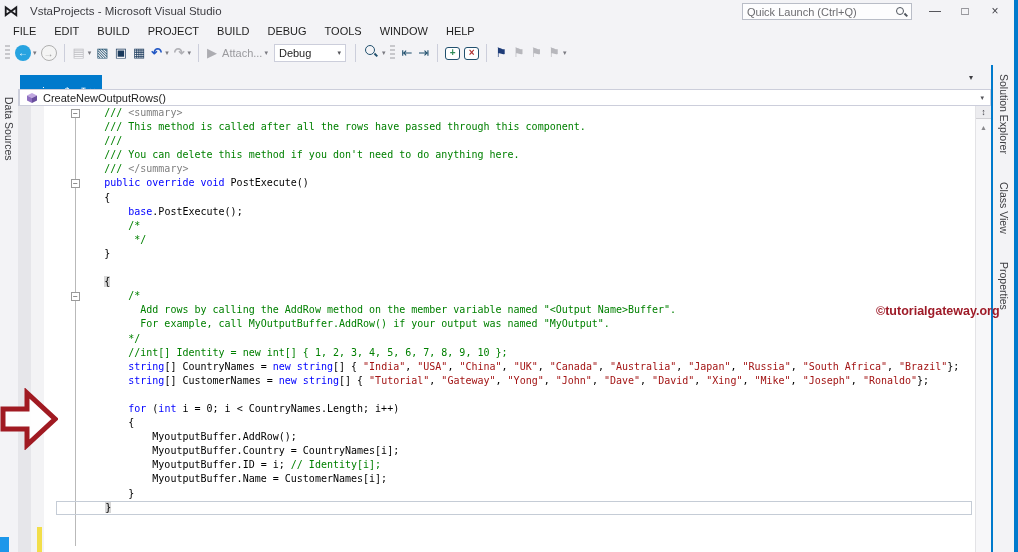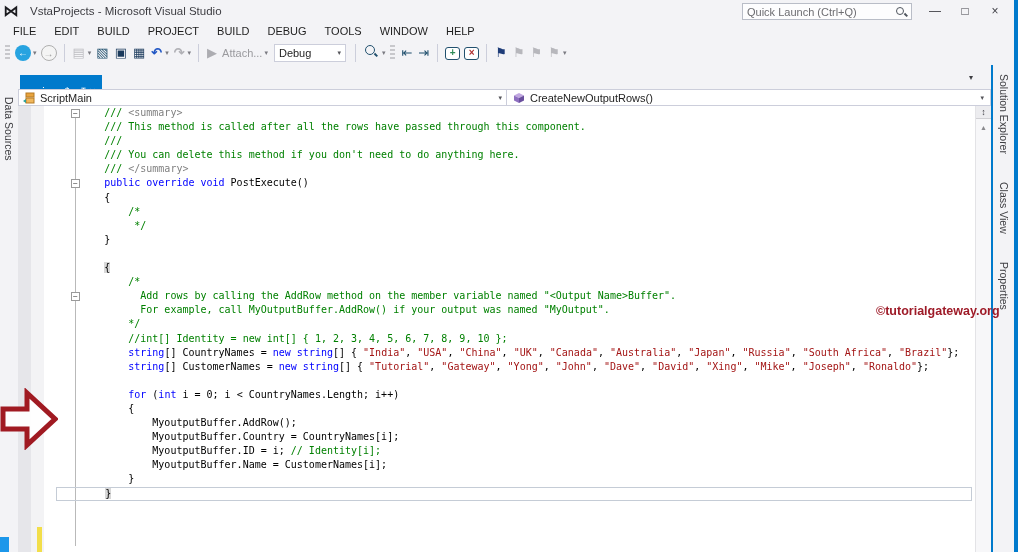--- a/index.html
+++ b/index.html
@@ -174,29 +174,20 @@
 <div class="tabstrip">
   <div class="doc-tab">
     <span class="tab-label">main.cs*</span>
     <span class="tab-ico">↧</span>
     <span class="tab-ico">×</span>
   </div>
   <span class="tabstrip-caret">▾</span>
 </div>
 
 <div class="navbar">
-  <div class="nav-combo left">
-    <svg width="12" height="12">
-      <rect x="3" y="1" width="8" height="4" fill="#e8a33d" stroke="#b57a24" stroke-width="1"></rect>
-      <rect x="3" y="6" width="8" height="5" fill="#f0b75c" stroke="#b57a24" stroke-width="1"></rect>
-      <polygon points="0,9 3,7 3,11" fill="#2aa198"></polygon>
-    </svg>
-    <span>ScriptMain</span>
-    <span class="nav-caret">▾</span>
-  </div>
   <div class="nav-combo right">
     <svg width="12" height="12">
       <polygon points="6,1 11,3.5 6,6 1,3.5" fill="#c0a7e0"></polygon>
       <polygon points="1,3.5 6,6 6,11 1,8.5" fill="#8e6fc0"></polygon>
       <polygon points="11,3.5 6,6 6,11 11,8.5" fill="#6a4f9e"></polygon>
     </svg>
     <span>CreateNewOutputRows()</span>
     <span class="nav-caret">▾</span>
   </div>
 </div>
@@ -212,20 +203,21 @@
     </div>
   <div class="change-bar"></div>
   <div class="code-lines">
       <div class="cl"><span class="tok-c">        /// </span><span class="tok-g">&lt;summary&gt;</span></div>
       <div class="cl"><span class="tok-c">        /// This method is called after all the rows have passed through this component.</span></div>
       <div class="cl"><span class="tok-c">        ///</span></div>
       <div class="cl"><span class="tok-c">        /// You can delete this method if you don't need to do anything here.</span></div>
       <div class="cl"><span class="tok-c">        /// </span><span class="tok-g">&lt;/summary&gt;</span></div>
       <div class="cl"><span class="tok-k">        public override void</span><span class="tok-t"> PostExecute()</span></div>
       <div class="cl"><span class="tok-t">        {</span></div>
+      <div class="cl"><span class="tok-t">            </span><span class="tok-k">base</span><span class="tok-t">.PostExecute();</span></div>
       <div class="cl"><span class="tok-c">            /*</span></div>
       <div class="cl"><span class="tok-c">             */</span></div>
       <div class="cl"><span class="tok-t">        }</span></div>
       <div class="cl">&nbsp;</div>
       <div class="cl"><span class="tok-t">        </span><span class="tok-b">{</span></div>
       <div class="cl"><span class="tok-c">            /*</span></div>
       <div class="cl"><span class="tok-c">              Add rows by calling the AddRow method on the member variable named "&lt;Output Name&gt;Buffer".</span></div>
       <div class="cl"><span class="tok-c">              For example, call MyOutputBuffer.AddRow() if your output was named "MyOutput".</span></div>
       <div class="cl"><span class="tok-c">            */</span></div>
       <div class="cl"><span class="tok-c">            //int[] Identity = new int[] { 1, 2, 3, 4, 5, 6, 7, 8, 9, 10 };</span></div>

